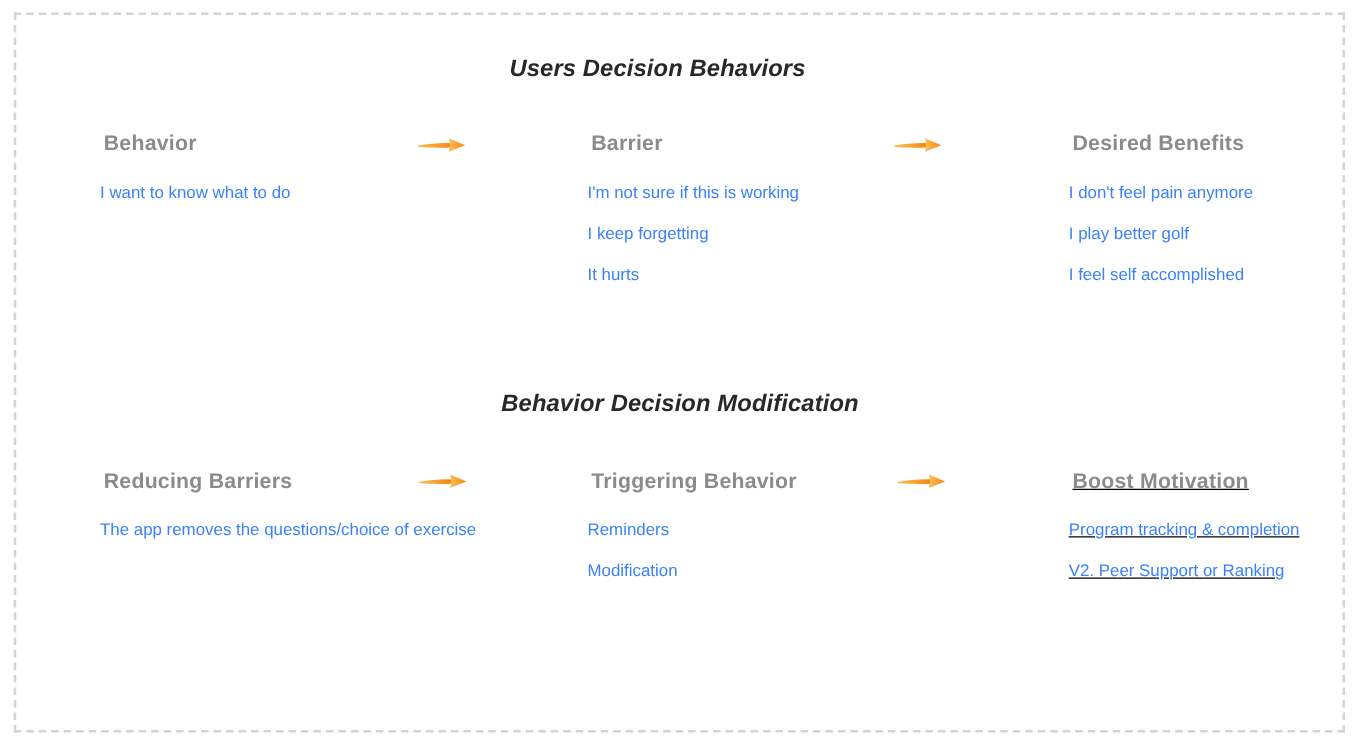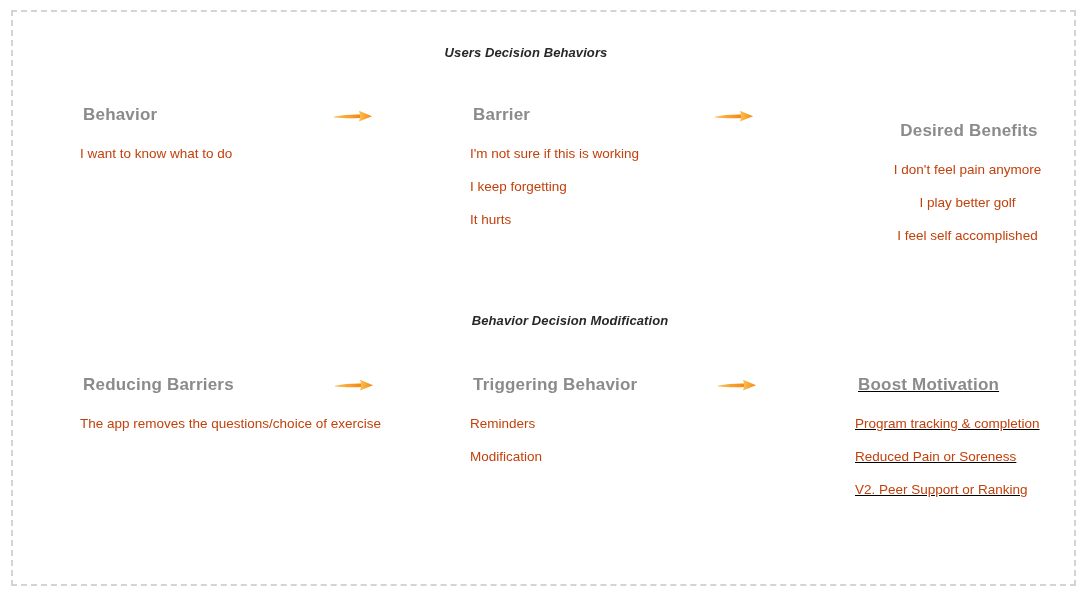--- a/index.html
+++ b/index.html
@@ -12,39 +12,39 @@
   }
   .frame {
     position: absolute;
     top: 10px; left: 11px; right: 11px; bottom: 11px;
     border: 2px dashed #d3d3d8;
     pointer-events: none;
   }
   .section-title {
     position: absolute;
     transform: translateX(-50%);
-    font-size: 13px;
+    font-size: 19px;
     font-weight: bold;
     font-style: italic;
     color: #28282a;
     white-space: nowrap;
     letter-spacing: 0.1px;
   }
   .col { position: absolute; }
   .col-header {
     font-size: 17px;
     font-weight: bold;
     color: #8b8b8b;
     line-height: 22px;
     margin: 0 0 20px 3px;
     letter-spacing: 0.2px;
   }
   .col-item {
     font-size: 13.5px;
-    color: #c2410c;
+    color: #3b82f6;
     line-height: 16px;
     margin-bottom: 17px;
     white-space: nowrap;
   }
   .arrow {
     position: absolute;
     width: 40px; height: 17px;
   }
   .defs-holder { position: absolute; width: 0; height: 0; overflow: hidden; }
 </style>
@@ -79,28 +79,28 @@
   <div class="col-item">I'm not sure if this is working</div>
   <div class="col-item">I keep forgetting</div>
   <div class="col-item">It hurts</div>
 </div>
 
 <svg class="arrow" style="left:714px; top:107px;" viewBox="0 0 44 17">
   <path fill="url(#arrowGrad)" d="M1 9.8 C 10 8.1, 20 7.2, 30 7.4 L30 11.2 C 20 11.6, 9 11.4, 1 10.6 Z"></path>
   <path fill="url(#arrowGrad)" d="M28.5 3.2 L43 9.2 L28.5 15 C 30.3 11.2, 30.3 7, 28.5 3.2 Z"></path>
 </svg>
 
-<div class="col" style="left:855px; top:120px; width:225px;text-align:center;">
+<div class="col" style="left:855px; top:104px; width:225px;">
   <div class="col-header">Desired Benefits</div>
   <div class="col-item">I don't feel pain anymore</div>
   <div class="col-item">I play better golf</div>
   <div class="col-item">I feel self accomplished</div>
 </div>
 
-<div class="section-title" style="left:544px; top:313px;margin-left:26px;">Behavior Decision Modification</div>
+<div class="section-title" style="left:544px; top:313px;">Behavior Decision Modification</div>
 
 <div class="col" style="left:80px; top:374px; width:330px;">
   <div class="col-header">Reducing Barriers</div>
   <div class="col-item">The app removes the questions/choice of exercise</div>
 </div>
 
 <svg class="arrow" style="left:334px; top:376px;" viewBox="0 0 44 17">
   <path fill="url(#arrowGrad)" d="M1 9.8 C 10 8.1, 20 7.2, 30 7.4 L30 11.2 C 20 11.6, 9 11.4, 1 10.6 Z"></path>
   <path fill="url(#arrowGrad)" d="M28.5 3.2 L43 9.2 L28.5 15 C 30.3 11.2, 30.3 7, 28.5 3.2 Z"></path>
 </svg>
@@ -112,15 +112,14 @@
 </div>
 
 <svg class="arrow" style="left:717px; top:376px;" viewBox="0 0 44 17">
   <path fill="url(#arrowGrad)" d="M1 9.8 C 10 8.1, 20 7.2, 30 7.4 L30 11.2 C 20 11.6, 9 11.4, 1 10.6 Z"></path>
   <path fill="url(#arrowGrad)" d="M28.5 3.2 L43 9.2 L28.5 15 C 30.3 11.2, 30.3 7, 28.5 3.2 Z"></path>
 </svg>
 
 <div class="col" style="left:855px; top:374px; width:225px;text-decoration:underline;">
   <div class="col-header">Boost Motivation</div>
   <div class="col-item">Program tracking &amp; completion</div>
-  <div class="col-item">Reduced Pain or Soreness</div>
   <div class="col-item">V2. Peer Support or Ranking</div>
 </div>
 
 </body></html>

